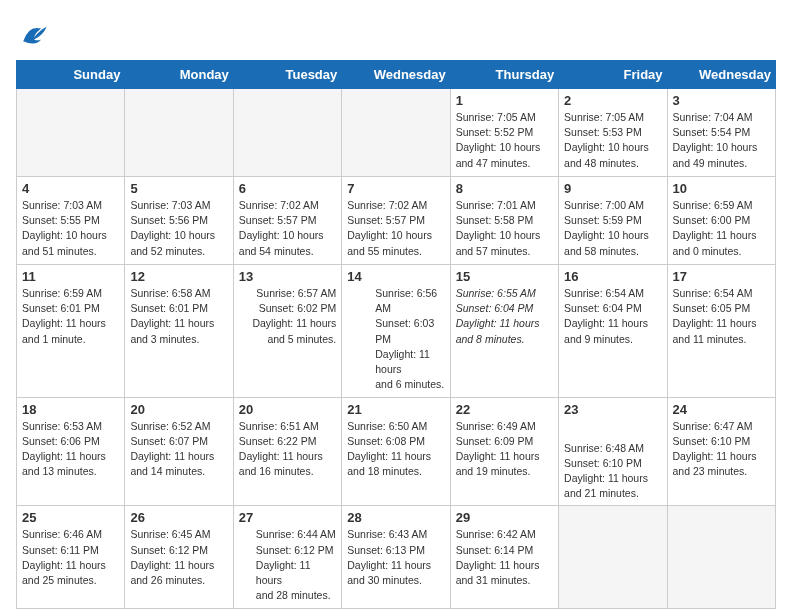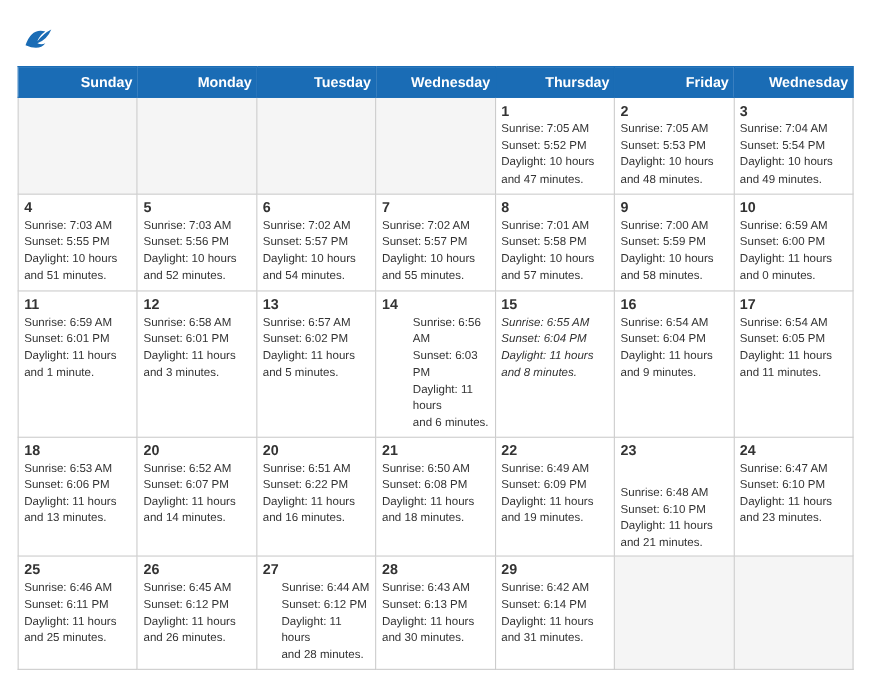--- a/index.html
+++ b/index.html
@@ -195,21 +195,21 @@
         </td>
         <td>
           <span class="day-number">12</span>
           <div class="day-info" style="white-space: pre-line;">Sunrise: 6:58 AM
 Sunset: 6:01 PM
 Daylight: 11 hours
 and 3 minutes.</div>
         </td>
         <td>
           <span class="day-number">13</span>
-          <div class="day-info" style="white-space: pre-line;">Sunrise: 6:57 AM
+          <div class="day-info" style="white-space: pre-line; text-align: right;">Sunrise: 6:57 AM
 Sunset: 6:02 PM
 Daylight: 11 hours
 and 5 minutes.</div>
         </td>
         <td>
           <span class="day-number">14</span>
           <div class="day-info" style="white-space: pre-line; margin-left: 28px;">Sunrise: 6:56 AM
 Sunset: 6:03 PM
 Daylight: 11 hours
 and 6 minutes.</div>

